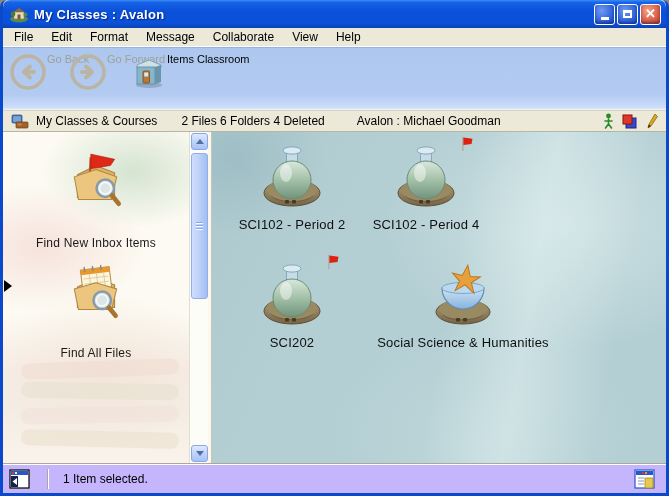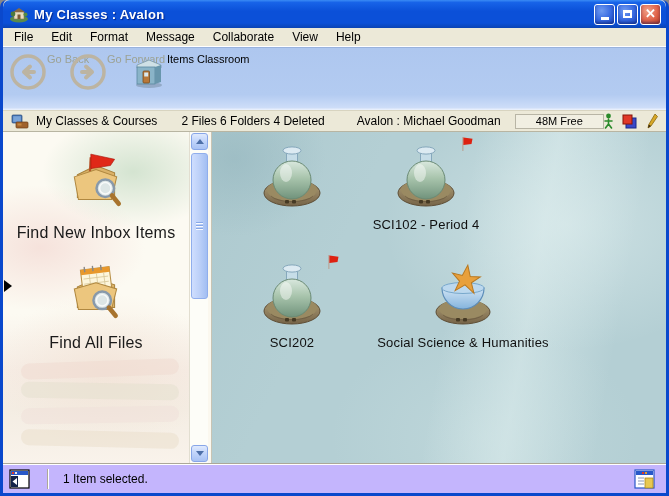--- a/index.html
+++ b/index.html
@@ -85,21 +85,21 @@
       #fcfaf2;
   }
   .book-stripe { position:absolute; left:18px; right:10px; height:16px; border-radius:8px; opacity:.5; }
   .bs1 { bottom:86px; background:#efd9cf; transform:rotate(-2deg); }
   .bs2 { bottom:64px; background:#e4e0ce; transform:rotate(1deg); }
   .bs3 { bottom:40px; background:#f0e0da; transform:rotate(-1deg); }
   .bs4 { bottom:16px; background:#e9ddc9; transform:rotate(1.5deg); }
 
   .find-item { position:absolute; left:0; width:100%; display:flex; flex-direction:column; align-items:center; }
   .find-item .ficon { width:62px; height:62px; }
-  .find-label { font-size:16px; color:#1a1a1a; margin-top:12px; white-space:nowrap; letter-spacing:.2px; }
+  .find-label { font-size:12px; color:#1a1a1a; margin-top:24px; white-space:nowrap; letter-spacing:.2px; }
   .find-inbox { top:18px; }
   .find-dates { top:128px; }
 
   
   .scrollbar { width:19px; flex:0 0 19px; background:#fdfdf8; border-left:1px solid #e2ded0; position:relative; }
   .sb-btn {
     position:absolute; left:1px; width:17px; height:17px; border-radius:3px;
     background:linear-gradient(180deg,#e0eafd 0%,#c2d5fb 45%,#a8c2f4 100%);
     border:1px solid #88a6e8; display:flex; align-items:center; justify-content:center;
   }
@@ -246,21 +246,20 @@
   <div class="infobar">
     <svg class="ibicon" viewBox="0 0 18 15">
       <rect x="1" y="1" width="10" height="8" rx="1" fill="#4878b8" stroke="#2a4878" stroke-width=".7"></rect>
       <rect x="2.2" y="2.2" width="7.6" height="5.6" fill="#7aa4d8"></rect>
       <rect x="5" y="8" width="12" height="6" rx="1" fill="#a0622c" stroke="#6a3c14" stroke-width=".7"></rect>
       <rect x="6.5" y="9.5" width="4" height="2" fill="#c8883c"></rect>
     </svg>
     <span class="ib-loc">My Classes &amp; Courses</span>
     <span class="ib-counts">2 Files 6 Folders 4 Deleted</span>
     <span class="ib-user">Avalon : Michael Goodman</span>
-    <span class="free-box">48M Free</span>
     <span class="ib-right">
       <svg width="9" height="16" viewBox="0 0 9 16">
         <circle cx="4.5" cy="3" r="2.4" fill="#2a8a2a"></circle>
         <path d="M4.5 6 L4.5 11 M1 8 H8 M4.5 11 L1.5 15 M4.5 11 L7.5 15" stroke="#2a8a2a" stroke-width="1.6" stroke-linecap="round"></path>
       </svg>
       <svg width="16" height="15" viewBox="0 0 16 15">
         <rect x="4" y="4" width="10" height="10" fill="#3848c8" stroke="#182888" stroke-width="1"></rect>
         <rect x="1" y="1" width="9" height="9" fill="#e03828" stroke="#881408" stroke-width="1"></rect>
       </svg>
       <svg width="11" height="16" viewBox="0 0 11 16">
@@ -330,20 +329,21 @@
             <ellipse cx="33" cy="46" rx="25" ry="11" fill="#9a8a62"></ellipse>
             <path d="M12 52 a22 8 0 0 0 42 0" fill="none" stroke="#5e4e36" stroke-width="1" opacity=".5"></path>
             <rect x="26" y="56" width="4" height="3.5" rx="1" fill="#463a24"></rect>
               <rect x="33" y="56" width="4" height="3.5" rx="1" fill="#463a24"></rect>
             <rect x="27.5" y="7" width="11" height="18" rx="2" fill="#c6dde8" stroke="#86a8bc" stroke-width="1"></rect>
             <circle cx="33" cy="36" r="19" fill="url(#flaskBody)" stroke="#6a8a74" stroke-width="1"></circle>
             <ellipse cx="27" cy="29" rx="6" ry="9" fill="#ffffff" opacity=".45"></ellipse>
             <ellipse cx="33" cy="6.5" rx="9" ry="3.6" fill="#dceaf2" stroke="#86a8bc" stroke-width="1"></ellipse>
           </svg>
         </div>
+        <span class="class-label">SCI102 - Period 2</span>
       </div>
 
       <div class="class-item ci-2">
         <div class="icon-wrap">
           <svg width="66" height="66" viewBox="0 0 66 66">
             <ellipse cx="33" cy="49" rx="28" ry="13" fill="url(#baseGrad)" stroke="#5e4e36" stroke-width="1"></ellipse>
             <ellipse cx="33" cy="46" rx="25" ry="11" fill="#9a8a62"></ellipse>
             <path d="M12 52 a22 8 0 0 0 42 0" fill="none" stroke="#5e4e36" stroke-width="1" opacity=".5"></path>
             <rect x="26" y="56" width="4" height="3.5" rx="1" fill="#463a24"></rect>
               <rect x="33" y="56" width="4" height="3.5" rx="1" fill="#463a24"></rect>

